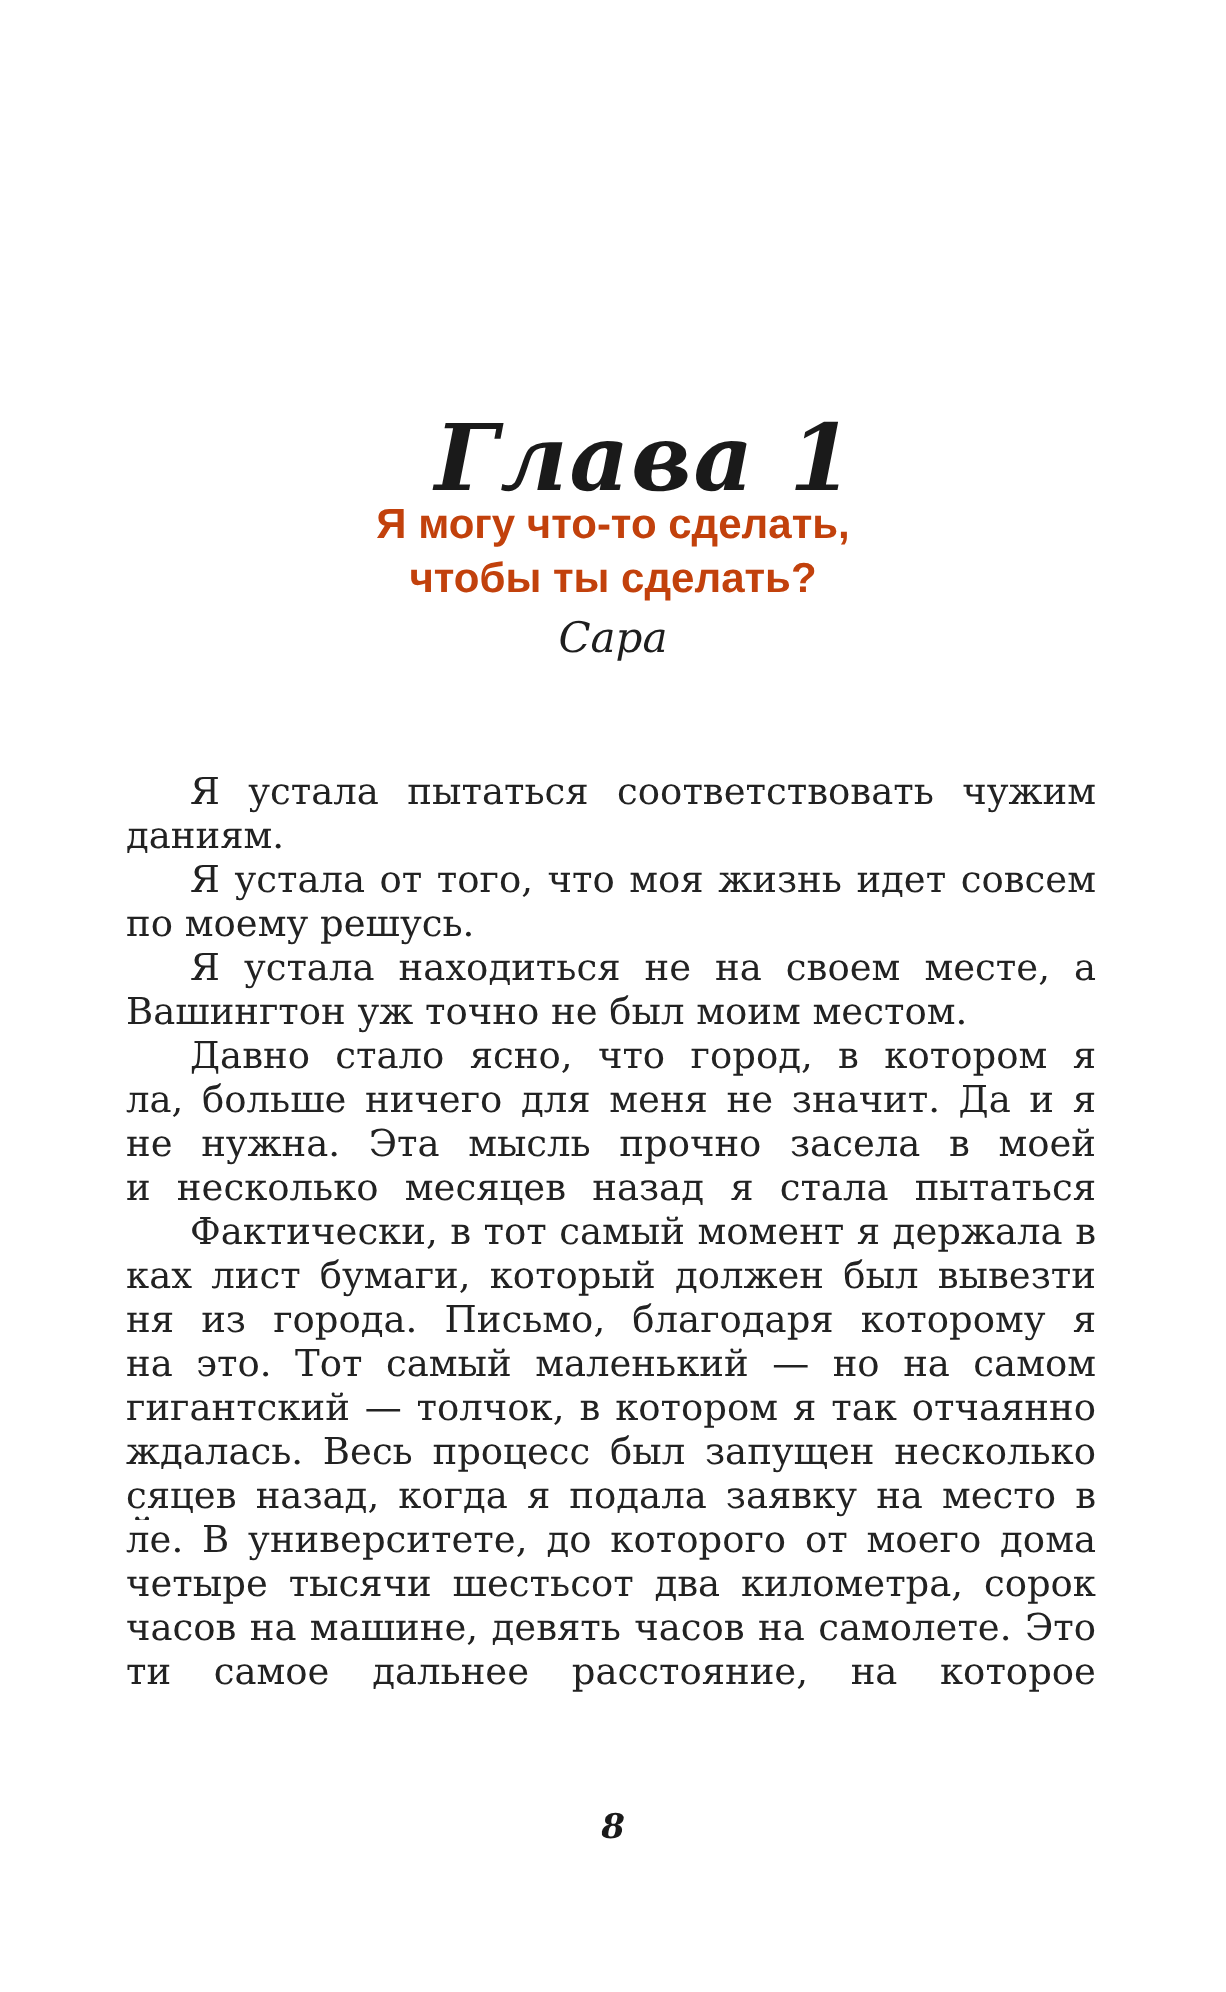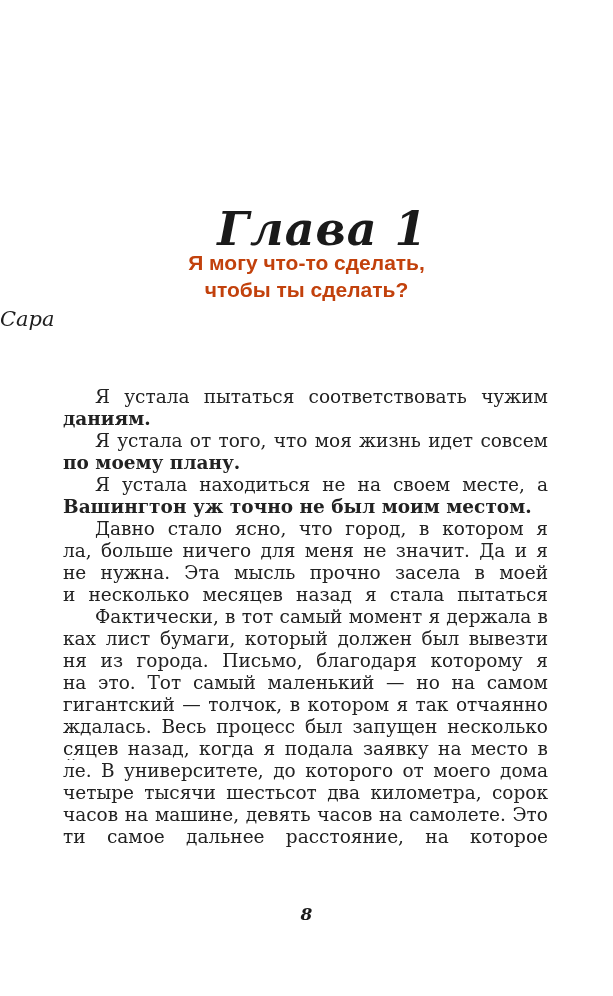--- a/index.html
+++ b/index.html
@@ -40,20 +40,21 @@
     font-weight: 700;
     font-size: 21px;
     line-height: 27px;
     color: #c2410c;
   }
   .chapter-pov {
     position: absolute;
     top: 306px;
     left: 0;
     width: 613px;
+    text-align: center;
     font-family: "DejaVu Serif", serif;
     font-style: italic;
     font-size: 21px;
     line-height: 26px;
     color: #1e1e1e;
   }
   .body-text {
     position: absolute;
     top: 386px;
     left: 63px;
@@ -65,21 +66,21 @@
   }
   .paragraph { margin: 0; }
   .ln {
     text-align: justify;
     text-align-last: justify;
     white-space: normal;
     height: 22px;
     overflow: hidden;
   }
   .ln.first { padding-left: 32px; }
-  .ln.end   { text-align-last: left; font-weight: bold; }
+  .ln.end   { text-align-last: left; }
   .page-number {
     position: absolute;
     top: 903px;
     left: 0;
     width: 613px;
     text-align: center;
     font-family: "DejaVu Serif", serif;
     font-style: italic;
     font-weight: 700;
     font-size: 17px;
@@ -103,21 +104,21 @@
 
   <div class="body-text">
 
     <div class="paragraph">
       <div class="ln first">Я устала пытаться соответствовать чужим ожи-</div>
       <div class="ln end">даниям.</div>
     </div>
 
     <div class="paragraph">
       <div class="ln first">Я устала от того, что моя жизнь идет совсем не</div>
-      <div class="ln end">по моему плану.</div>
+      <div class="ln end">по моему решусь.</div>
     </div>
 
     <div class="paragraph">
       <div class="ln first">Я устала находиться не на своем месте, а штат</div>
       <div class="ln end">Вашингтон уж точно не был моим местом.</div>
     </div>
 
     <div class="paragraph">
       <div class="ln first">Давно стало ясно, что город, в котором я вырос-</div>
       <div class="ln">ла, больше ничего для меня не значит. Да и я ему</div>

